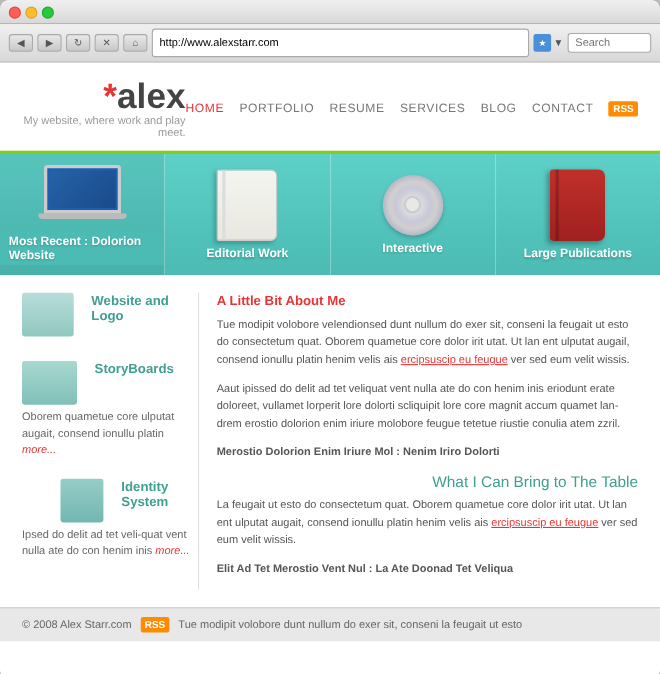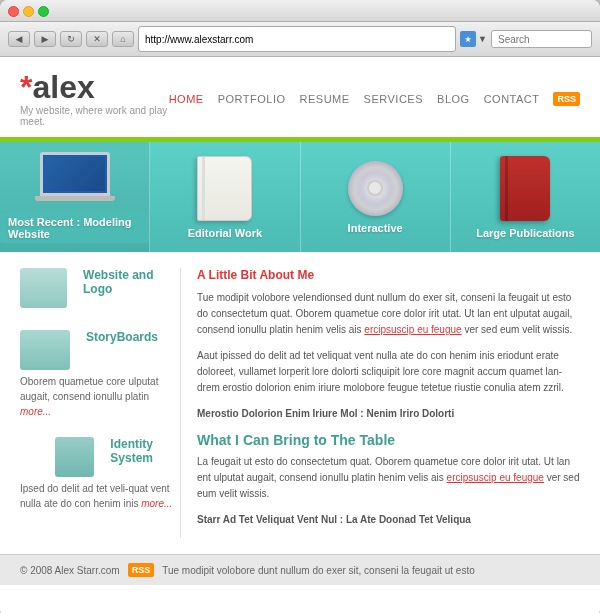--- a/index.html
+++ b/index.html
@@ -61,40 +61,41 @@
     .address-bar {
       flex: 1;
       height: 18px;
       border: 1px solid #aaa;
       border-radius: 3px;
       padding: 12px 6px;
       font-size: 10px;
       background: white;
     }
     .search-bar {
-      width: 101px;
+      width: 76px;
       height: 18px;
       border: 1px solid #aaa;
       border-radius: 3px;
       padding: 0 6px;
       font-size: 10px;
       background: white;
     }
     
     .page {
       background: white;
       min-height: 560px;
     }
     
     .site-header {
       padding: 14px 20px 10px;
       display: flex;
       align-items: center;
       justify-content: space-between;
-      border-bottom: 5px solid #84cc16;
+      border-bottom: 3px solid #84cc16;
+      text-align: right;
     }
     .logo-area {}
     .logo {
       font-size: 32px;
       font-weight: bold;
       color: #444;
       line-height: 1;
     }
     .logo .asterisk {
       color: #e63535;
@@ -292,23 +293,24 @@
     .article-link {
       color: #e63535;
       text-decoration: underline;
       cursor: pointer;
     }
     .article-bold {
       font-weight: bold;
     }
     .section-title {
       font-size: 14px;
-      font-weight: bold;
+      font-weight: normal;
       color: #40a090;
       margin: 10px 0 6px;
+      text-align: right;
     }
     
     .site-footer {
       background: #e8e8e8;
       border-top: 1px solid #ccc;
       padding: 8px 20px;
       display: flex;
       align-items: center;
       gap: 8px;
       font-size: 10px;
@@ -368,21 +370,21 @@
 
     <div class="hero-banner">
 
       <div class="hero-item featured">
         <div class="hero-icon">
           <div class="laptop">
             <div class="laptop-screen"></div>
             <div class="laptop-base"></div>
           </div>
         </div>
-        <div class="hero-label">Most Recent : Modeling Website</div>
+        <div class="hero-label">Most Recent : Dolorion Website</div>
       </div>
 
       <div class="hero-item">
         <div class="hero-icon">
           <div class="book"></div>
         </div>
         <div class="hero-label">Editorial Work</div>
       </div>
 
       <div class="hero-item">
@@ -453,21 +455,21 @@
         <div class="article-text">
           <span class="article-bold">Merostio Dolorion Enim Iriure Mol : Nenim Iriro Dolorti</span>
         </div>
         <div class="section-title">What I Can Bring to The Table</div>
         <div class="article-text">
           <span>La feugait ut esto do consectetum quat. Oborem quametue core dolor irit utat. Ut lan ent ulputat augait, consend ionullu platin henim velis ais</span>
           <a class="article-link">ercipsuscip eu feugue</a>
           <span>ver sed eum velit wissis.</span>
         </div>
         <div class="article-text">
-          <span class="article-bold">Starr Ad Tet Veliquat Vent Nul : La Ate Doonad Tet Veliqua</span>
+          <span class="article-bold">Elit Ad Tet Merostio Vent Nul : La Ate Doonad Tet Veliqua</span>
         </div>
       </div>
     </div>
 
     <div class="site-footer">
       <span>© 2008 Alex Starr.com</span>
       <span class="rss-badge">RSS</span>
       <span>Tue modipit volobore dunt nullum do exer sit, conseni la feugait ut esto</span>
     </div>
   </div>

